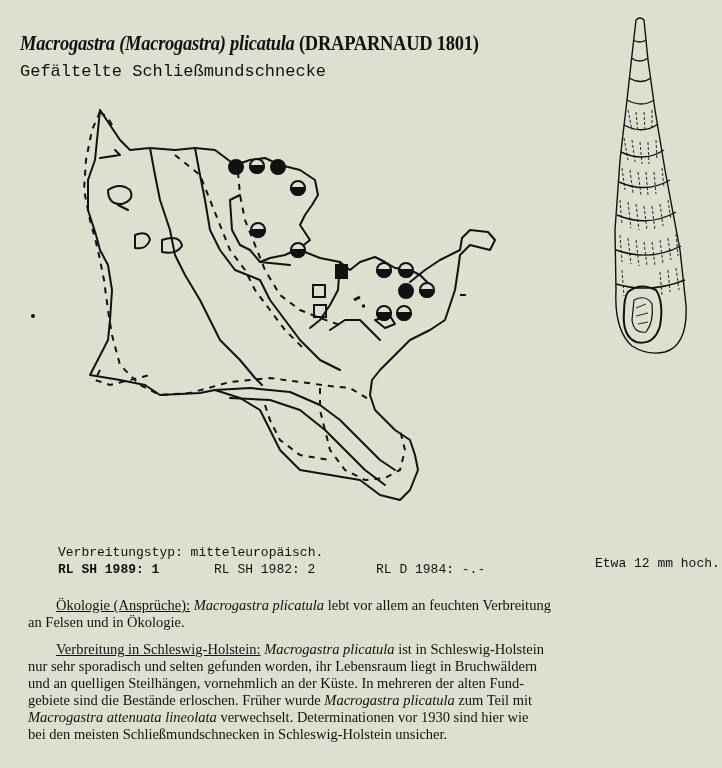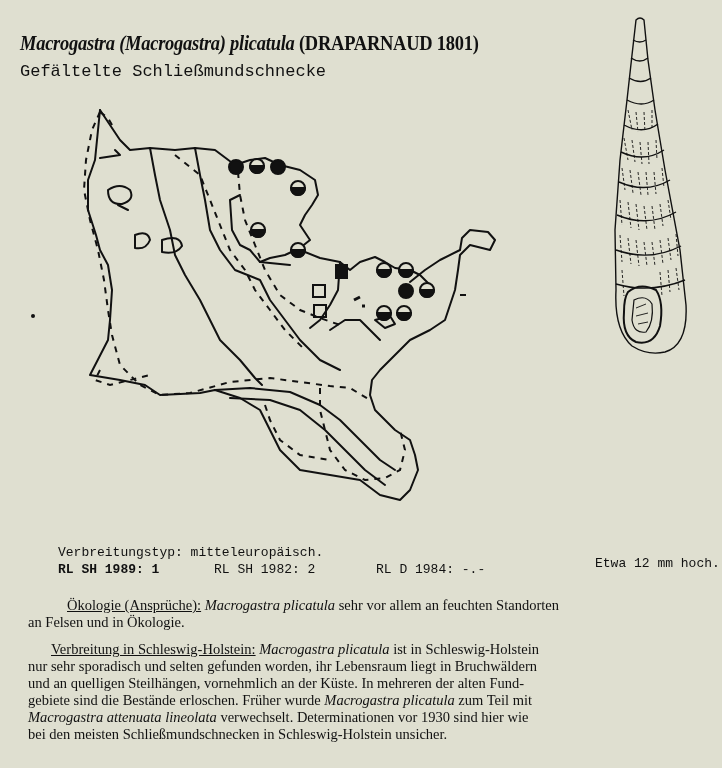--- a/index.html
+++ b/index.html
@@ -16,21 +16,21 @@
   }
   .title i { font-style:italic; }
   .title .auth { font-style:normal; }
   .subtitle {
     left:20px; top:62px; font-family:"Liberation Mono", monospace;
     font-size:17px; white-space:nowrap;
   }
   .mono { font-family:"Liberation Mono", monospace; font-size:13px; white-space:nowrap; }
   .serif { font-family:"Liberation Serif", serif; font-size:14.5px; white-space:nowrap; line-height:17px; }
   .serif i { font-style:italic; }
-  .ul { text-decoration:underline;margin-left:11px; }
+  .ul { text-decoration:underline; }
   svg { position:absolute; left:0; top:0; }
 </style>
 </head>
 <body>
 
 <div class="abs title">
   <i>Macrogastra</i>
   <i>(Macrogastra)</i>
   <i>plicatula</i>
   <span class="auth">(DRAPARNAUD 1801)</span>
@@ -182,21 +182,21 @@
   </g>
 </svg>
 
 <div class="abs mono" style="left:563px; top:556px;margin-left:32px;">Etwa 12 mm hoch.</div>
 
 <div class="abs mono" style="left:58px; top:545px;">Verbreitungstyp: mitteleuropäisch.</div>
 <div class="abs mono" style="left:58px; top:562px;font-weight:bold;">RL SH 1989: 1</div>
 <div class="abs mono" style="left:214px; top:562px;">RL SH 1982: 2</div>
 <div class="abs mono" style="left:376px; top:562px;">RL D 1984: -.-</div>
 
-<div class="abs serif" style="left:56px; top:597px;"><span class="ul">Ökologie (Ansprüche):</span> <i>Macrogastra plicatula</i><span> sehr vor allem an feuchten Standorten</span></div>
+<div class="abs serif" style="left:56px; top:597px;"><span class="ul">Ökologie (Ansprüche):</span> <i>Macrogastra plicatula</i><span> lebt vor allem an feuchten Verbreitung</span></div>
 <div class="abs serif" style="left:28px; top:614px;">an Felsen und in Ökologie.</div>
 
-<div class="abs serif" style="left:40px; top:641px;"><span class="ul">Verbreitung in Schleswig-Holstein:</span> <i>Macrogastra plicatula</i><span> ist in Schleswig-Holstein</span></div>
+<div class="abs serif" style="left:56px; top:641px;"><span class="ul">Verbreitung in Schleswig-Holstein:</span> <i>Macrogastra plicatula</i><span> ist in Schleswig-Holstein</span></div>
 <div class="abs serif" style="left:28px; top:658px;">nur sehr sporadisch und selten gefunden worden, ihr Lebensraum liegt in Bruchwäldern</div>
 <div class="abs serif" style="left:28px; top:675px;">und an quelligen Steilhängen, vornehmlich an der Küste. In mehreren der alten Fund-</div>
 <div class="abs serif" style="left:28px; top:692px;"><span>gebiete sind die Bestände erloschen. Früher wurde </span><i>Macrogastra plicatula</i><span> zum Teil mit</span></div>
 <div class="abs serif" style="left:28px; top:709px;"><i>Macrogastra attenuata lineolata</i><span> verwechselt. Determinationen vor 1930 sind hier wie</span></div>
 <div class="abs serif" style="left:28px; top:726px;">bei den meisten Schließmundschnecken in Schleswig-Holstein unsicher.</div>
 
 </body></html>

